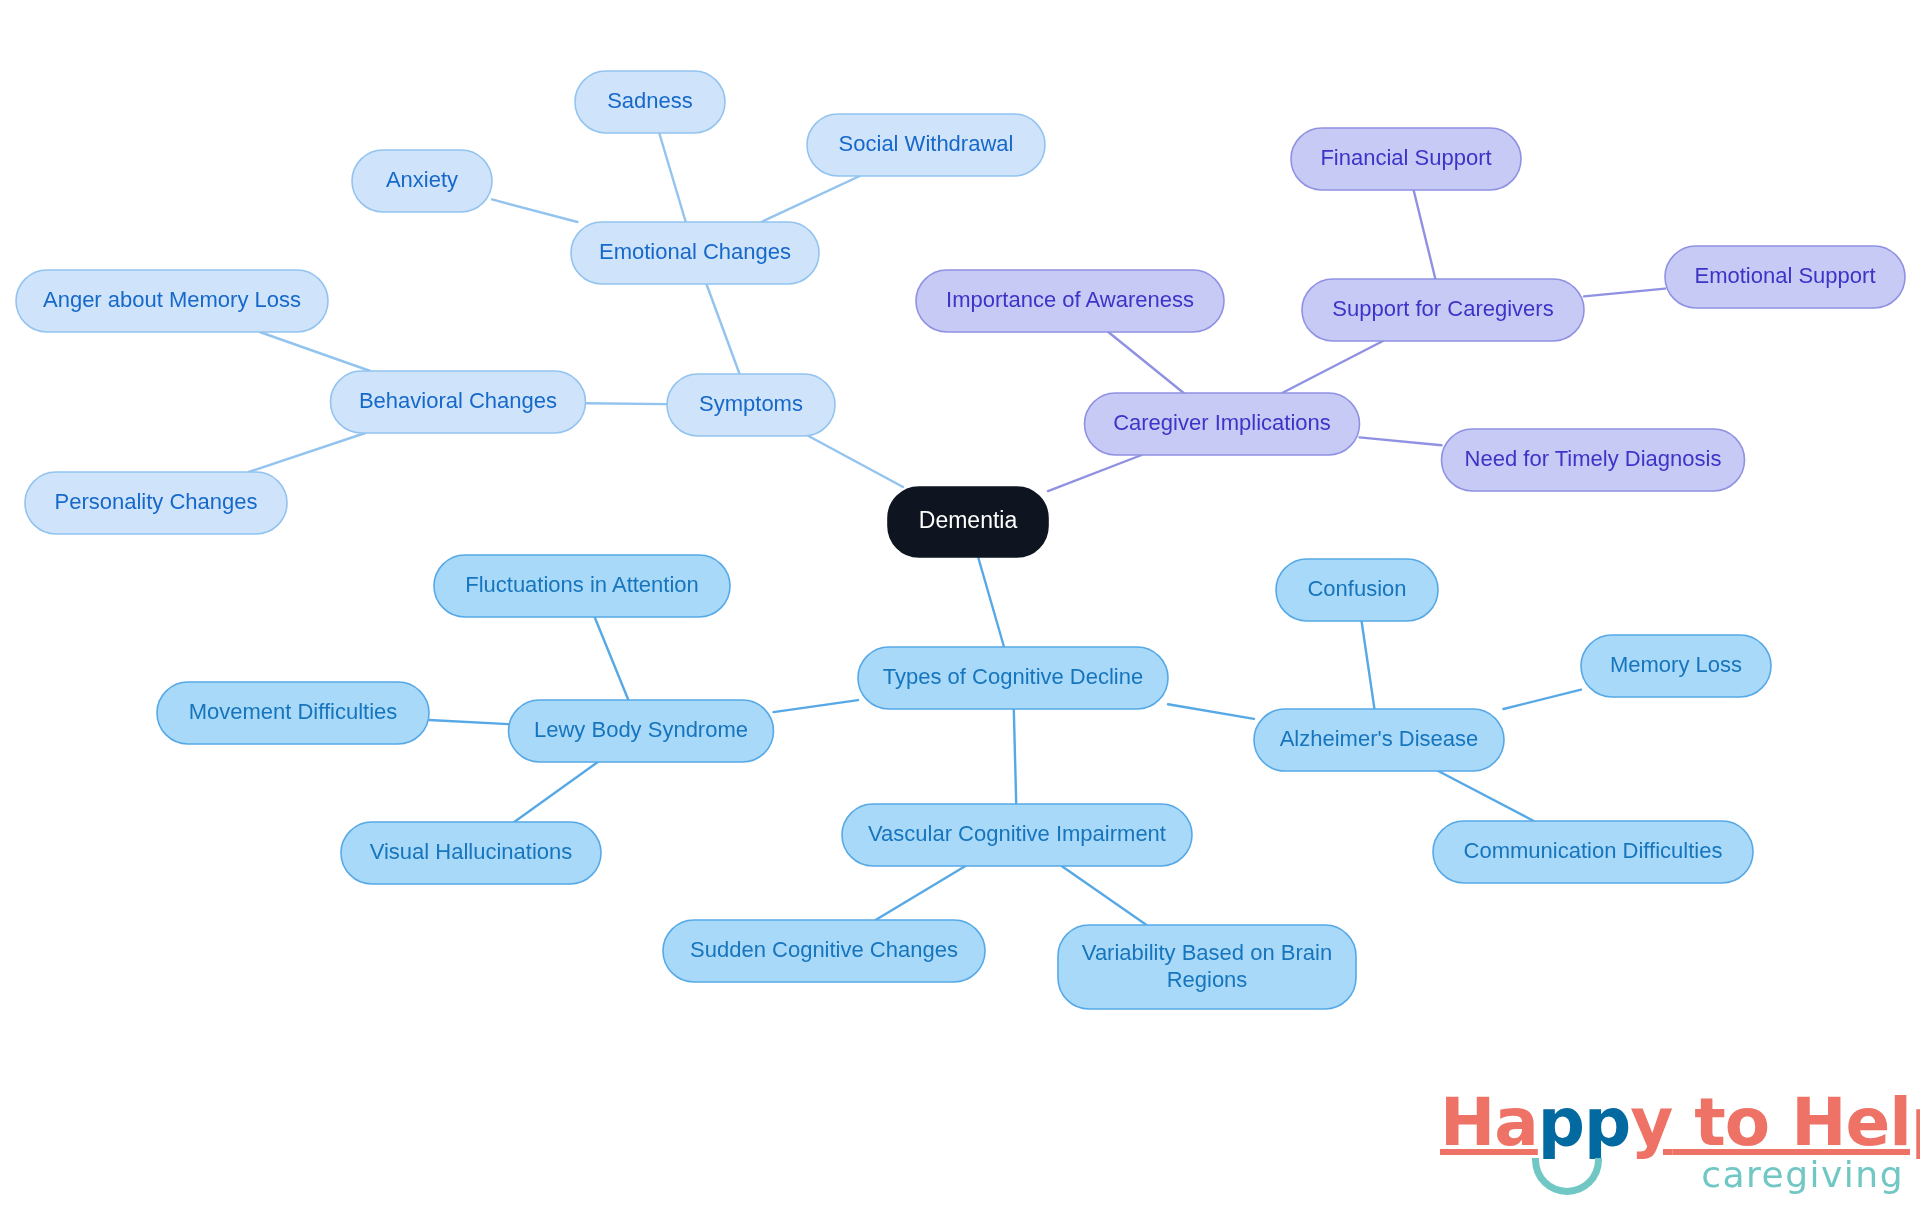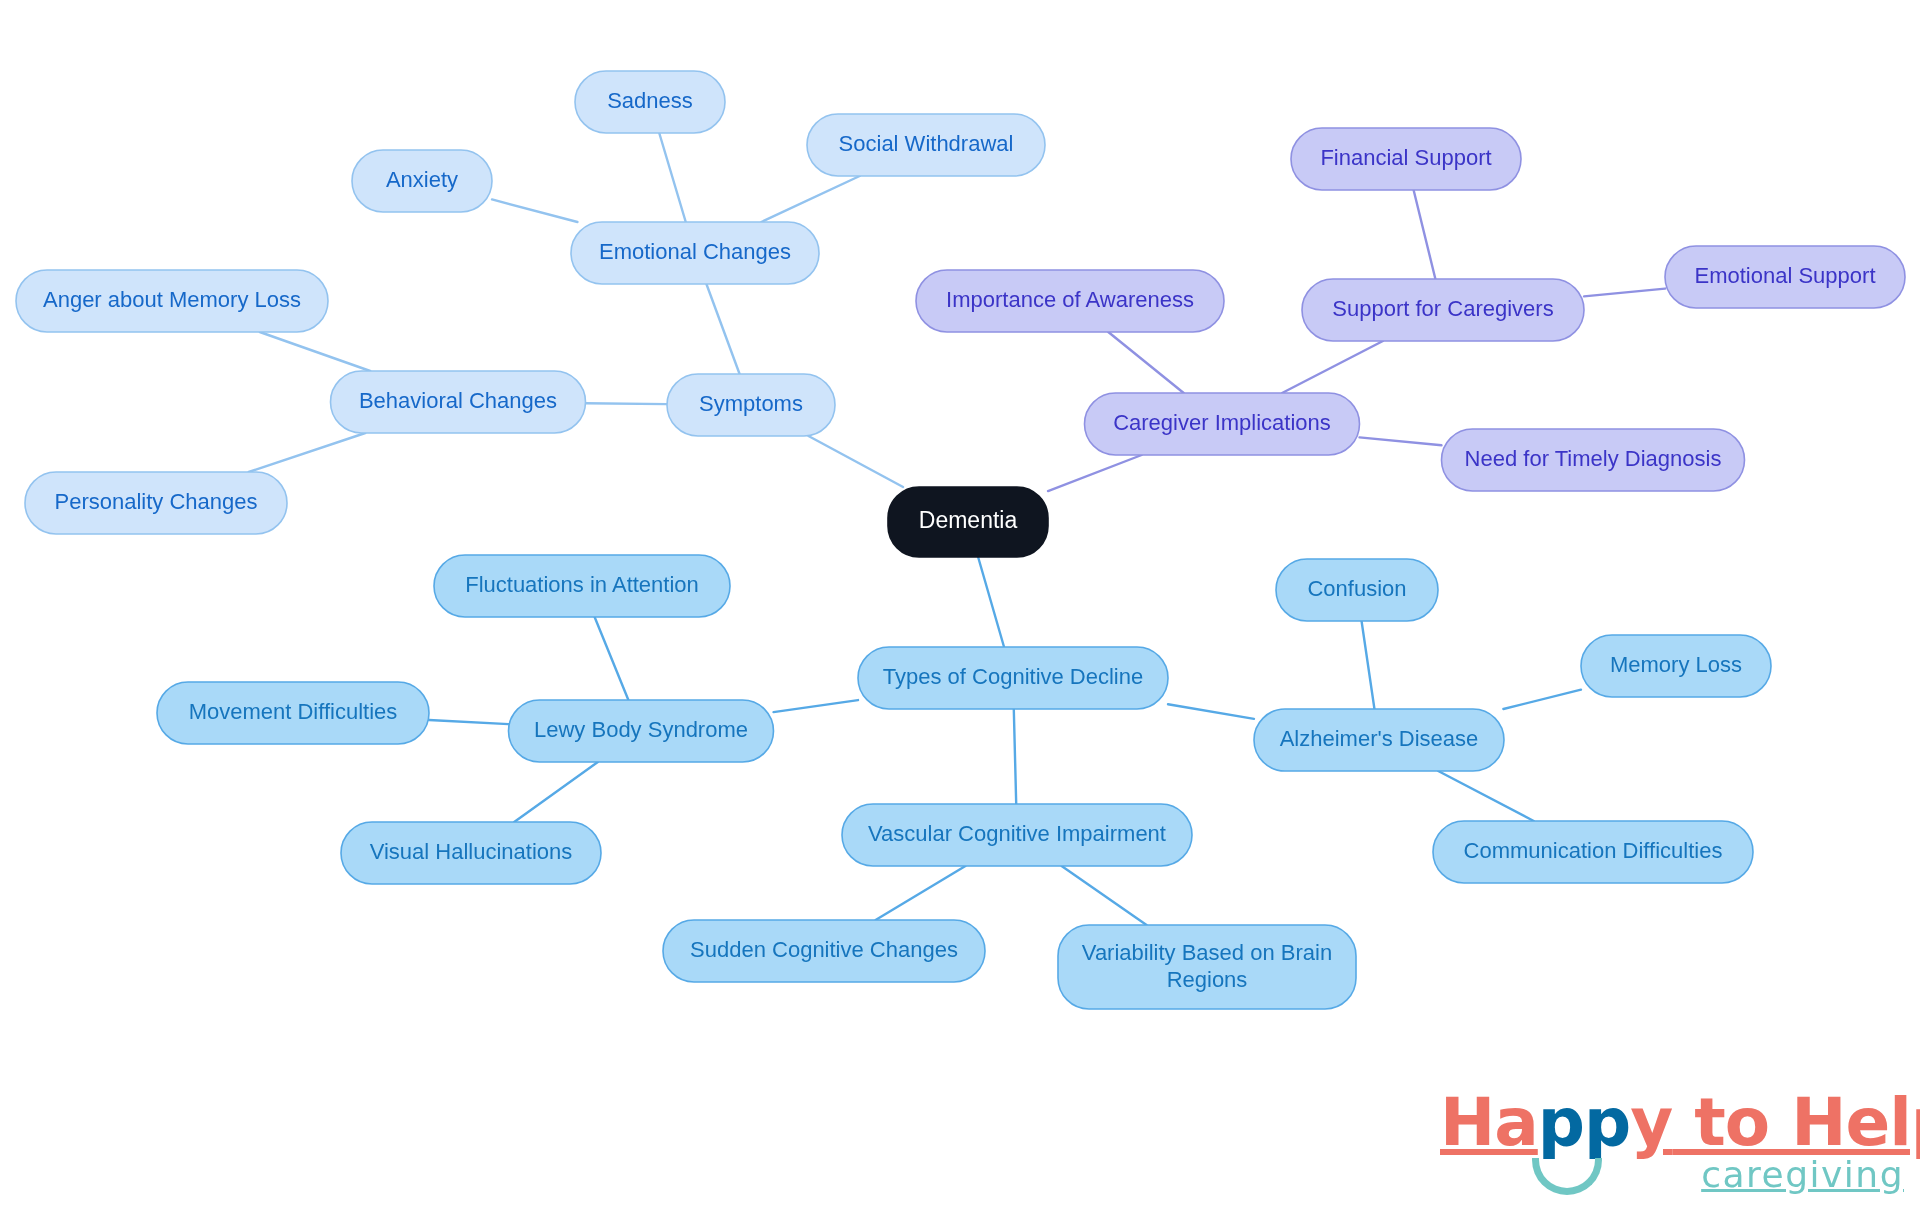--- a/index.html
+++ b/index.html
@@ -70,21 +70,20 @@
   .logo-teal  { color: #0369a1; }
   .logo-sub {
     position: absolute;
     right: 6px;
     top: 64px;
     font-family: "DejaVu Sans", sans-serif;
     font-size: 36px;
     letter-spacing: 1.5px;
     color: #70c7c4;
     white-space: nowrap;
-    text-decoration: underline;
   }
   .logo-smile {
     position: absolute;
     left: 92px;
     top: 68px;
     width: 56px;
     height: 30px;
     border: 7px solid #70c7c4;
     border-top: none;
     border-radius: 0 0 40px 40px;

